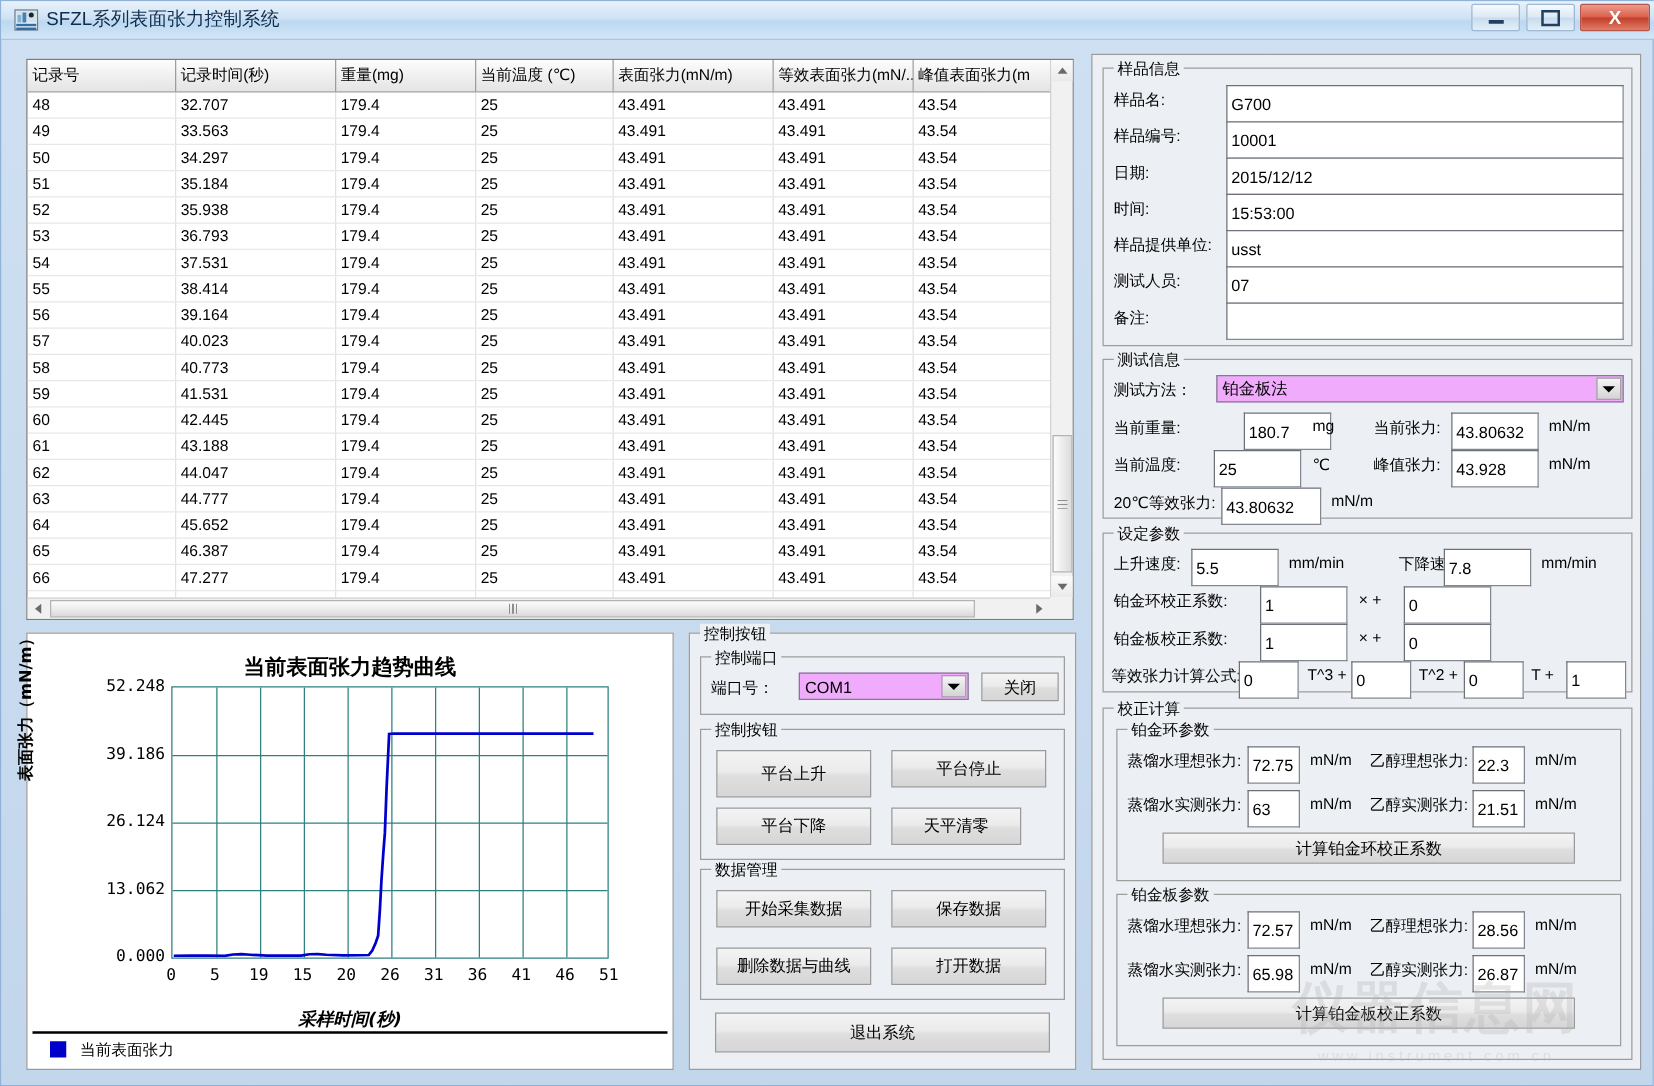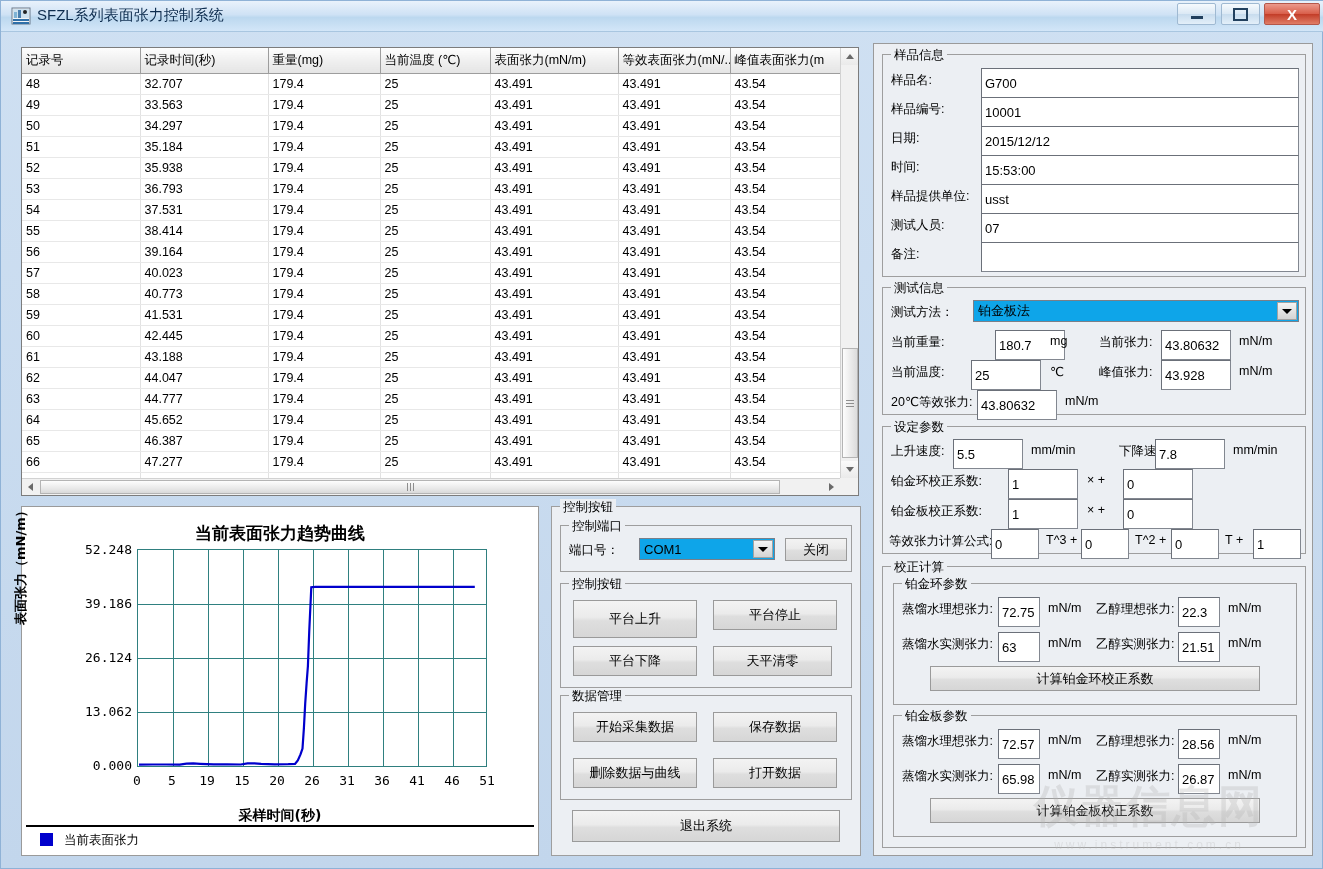--- a/index.html
+++ b/index.html
@@ -80,21 +80,21 @@
   .btn{
     position:absolute;box-sizing:border-box;
     background:linear-gradient(180deg,#f3f3f3 0%,#ebebeb 45%,#dedede 55%,#d6d6d6 100%);
     border:1px solid #9a9a9a;
     font-size:13px;color:#000;
     display:flex;align-items:center;justify-content:center;
     font-family:"Liberation Sans","DejaVu Sans",sans-serif;
   }
   .combo{
     position:absolute;box-sizing:border-box;
-    background:#0ea5e9;border:1px solid #7a7f88;
+    background:#f0abfc;border:1px solid #7a7f88;
     display:flex;align-items:center;
     font-size:13px;color:#000;padding-left:4px;
   }
   .combo .arrowbox{
     position:absolute;right:1px;top:1px;bottom:1px;width:20px;
     background:linear-gradient(180deg,#f4f4f4 0%,#e4e4e4 50%,#d4d4d4 100%);
     border:1px solid #a2a2a2;box-sizing:border-box;
     display:flex;align-items:center;justify-content:center;
   }
   .caret{
@@ -186,20 +186,21 @@
     white-space:nowrap;
   }
   .xtick{
     position:absolute;text-align:center;font-size:13px;width:30px;
     font-family:"DejaVu Sans Mono","Liberation Mono",monospace;
   }
   .xlab{
     position:absolute;left:0;right:0;text-align:center;top:300px;
     font-size:14px;font-weight:bold;
     font-family:"DejaVu Sans","Liberation Sans",sans-serif;
+    font-style:italic;
   }
   .legend-sep{position:absolute;left:4px;right:4px;top:318px;height:2px;background:#000;}
   .legend-sw{position:absolute;left:18px;top:326px;width:13px;height:13px;background:#0000cc;}
   .legend-tx{position:absolute;left:42px;top:325px;font-size:12.5px;}
 
   .watermark{
     position:absolute;right:8px;bottom:6px;width:330px;height:96px;
     opacity:.30;pointer-events:none;
     display:flex;flex-direction:column;align-items:center;justify-content:center;
   }
@@ -556,21 +557,21 @@
       <span class="grp-title">控制按钮</span>
       <div class="btn" style="left:12px;top:16px;width:124px;height:38px;">
         <span>平台上升</span>
         </div>
       <div class="btn" style="left:152px;top:16px;width:124px;height:30px;">
         <span>平台停止</span>
         </div>
       <div class="btn" style="left:12px;top:62px;width:124px;height:30px;">
         <span>平台下降</span>
         </div>
-      <div class="btn" style="left:152px;top:62px;width:119px;height:30px;">
+      <div class="btn" style="left:152px;top:62px;width:104px;height:30px;">
         <span>天平清零</span>
         </div>
     </div>
 
     <div class="grp" style="left:8px;top:188px;width:292px;height:105px;">
       <span class="grp-title">数据管理</span>
       <div class="btn" style="left:12px;top:16px;width:124px;height:30px;">
         <span>开始采集数据</span>
         </div>
       <div class="btn" style="left:152px;top:16px;width:124px;height:30px;">

